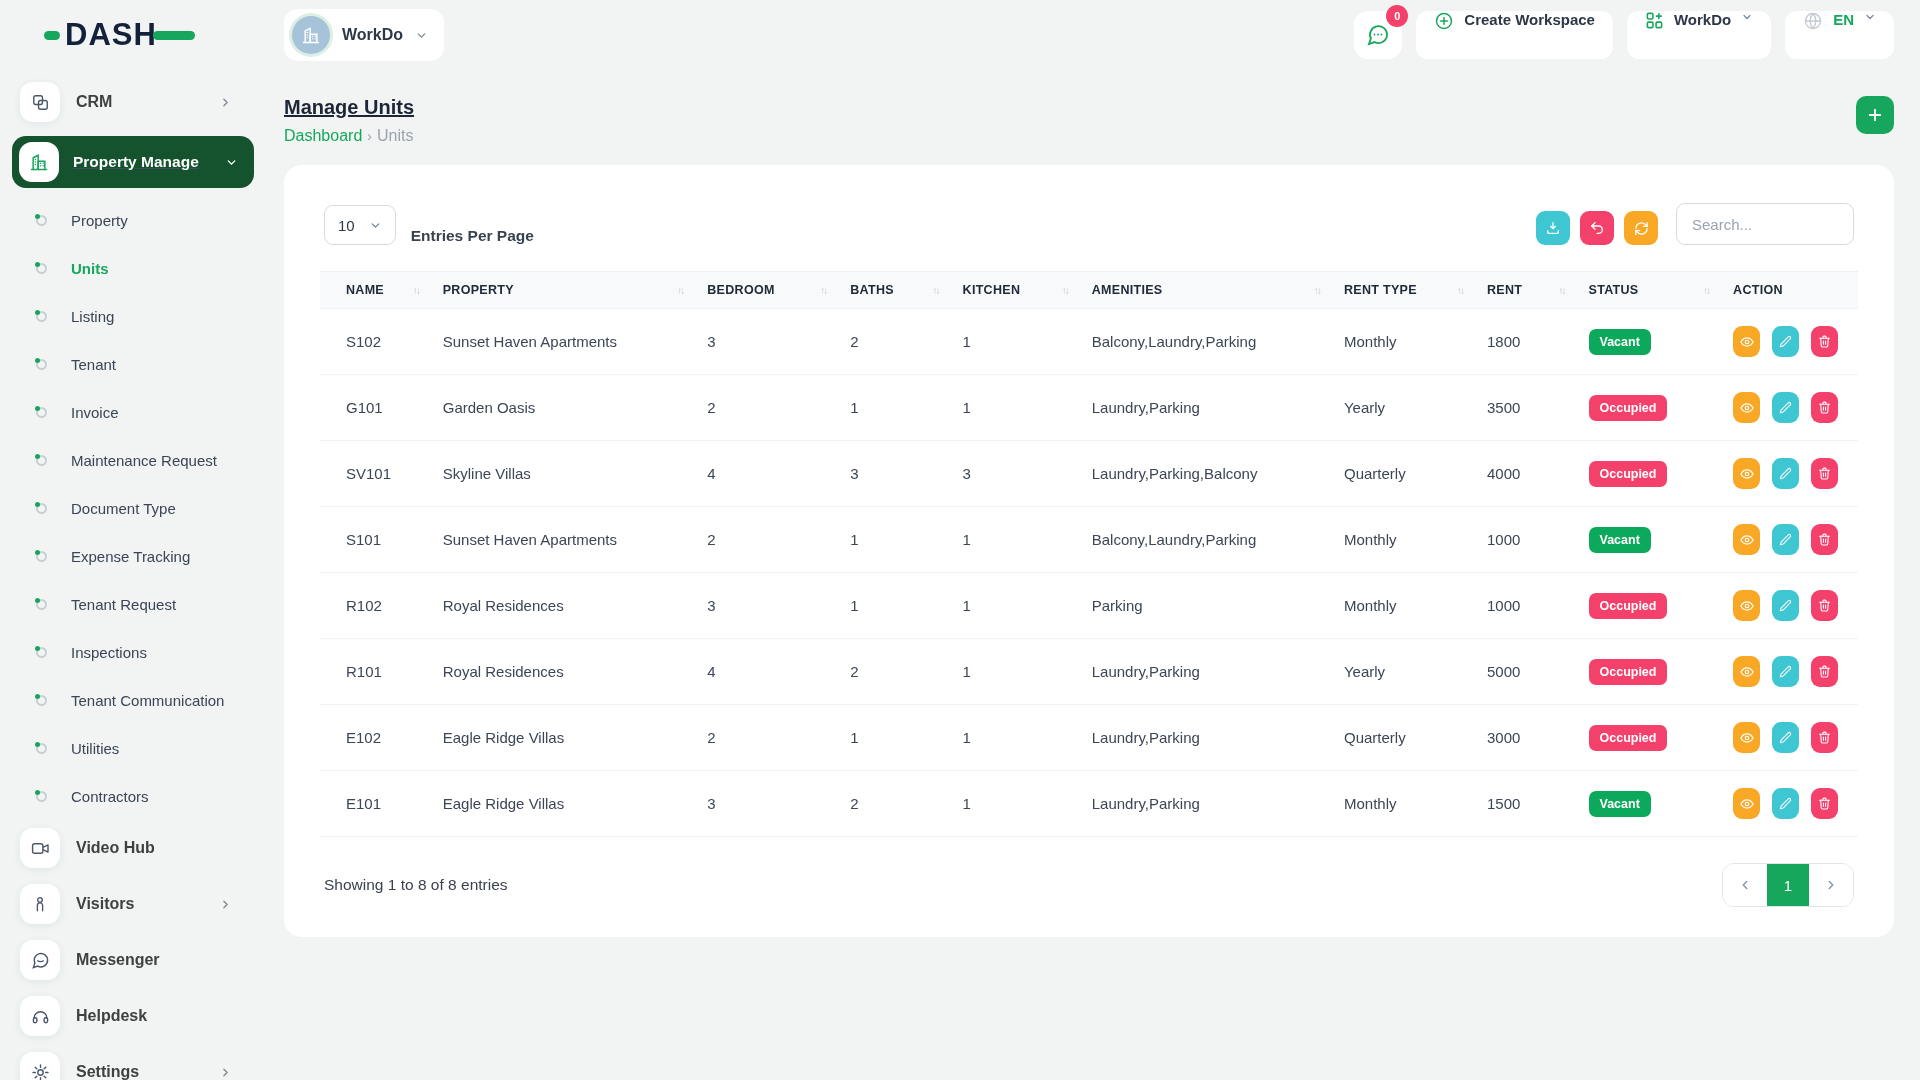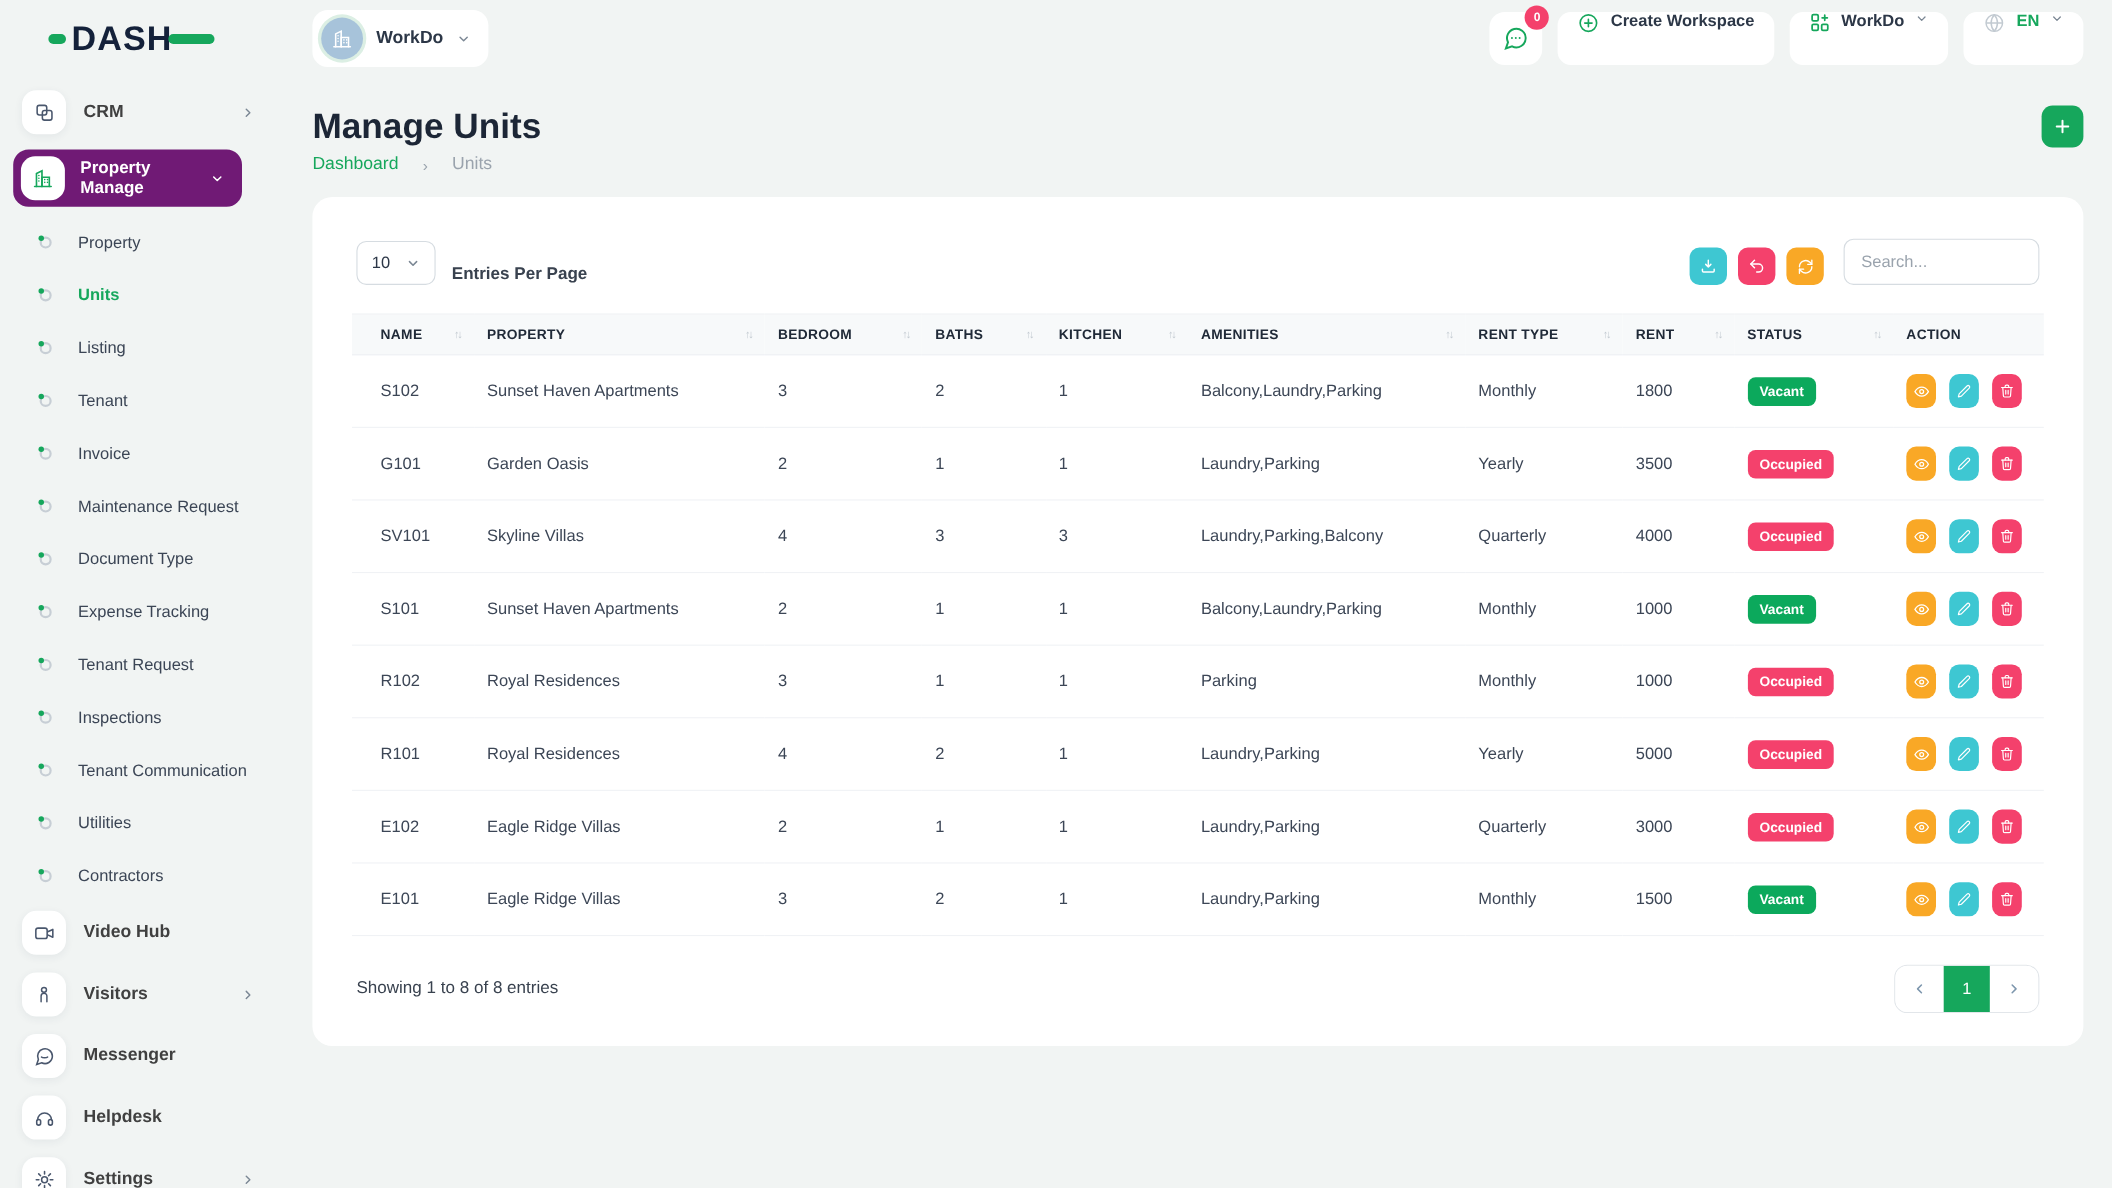--- a/index.html
+++ b/index.html
@@ -43,39 +43,39 @@
 
   
   .sidebar { width:284px; padding:4px 0 0 12px; flex-shrink:0; overflow:hidden; }
   .side-item { display:flex; align-items:center; height:56px; gap:16px; padding:0 52px 0 8px; cursor:pointer; }
   .icon-card { width:40px; height:40px; background:#fff; border-radius:13px; flex-shrink:0;
                box-shadow:0 2px 8px rgba(40,60,90,.07); display:flex; align-items:center;
                justify-content:center; color:#4a576d; }
   .side-label { font-size:16px; color:#404040; font-weight:600; }
   .side-item .chev { margin-left:auto; }
 
-  .active-pill { width:208px; height:52px; margin:6px 0 8px; background:#701a75; border-radius:14px;
-                 display:flex; align-items:center; gap:14px; padding:0 16px 0 7px; cursor:pointer; }
+  .active-pill { width:242px; height:52px; margin:6px 0 8px; background:#14532d; border-radius:14px;
+                 display:flex; align-items:center; gap:14px; padding:0 16px 0 7px; cursor:pointer;text-decoration:underline; }
   .active-pill .icon-card { box-shadow:none; color:#16a75c; }
   .active-pill .side-label { color:#fff; font-weight:700; font-size:15.5px; }
   .active-pill .chev { margin-left:auto; color:#fff; }
 
   .sub-list { list-style:none; }
   .sub-item { height:48px; display:flex; align-items:center; padding-left:24px; gap:24px; cursor:pointer; }
   .bullet { width:11px; height:11px; border:2px solid #c7ced5; border-radius:50%; position:relative; flex-shrink:0; }
   .bullet::after { content:""; position:absolute; width:5px; height:5px; border-radius:50%;
                    background:#16a75c; top:-3px; left:-3px; }
   .sub-label { font-size:15px; color:#3b4555; }
   .sub-item.active .sub-label { color:#16a75c; font-weight:600; }
 
   
   .main { flex:1; padding:26px 26px 0 0; }
   .page-head { display:flex; justify-content:space-between; align-items:flex-start; }
-  .page-title { font-size:32px; font-weight:700; color:#1c2636; }
-  .breadcrumb { display:flex; align-items:center; gap:22px; margin-top:8px; font-size:16px; }
+  .page-title { font-size:20px; font-weight:700; color:#1c2636;text-decoration:underline; }
+  .breadcrumb { display:flex; align-items:center; gap:5px; margin-top:8px; font-size:16px; }
   .bc-link { color:#16a75c; cursor:pointer; }
   .bc-sep { color:#9aa3ad; font-size:14px; }
   .bc-current { color:#9aa3ad; }
   .add-btn { width:38px; height:38px; border:none; border-radius:10px; background:#16a75c; color:#fff;
              display:flex; align-items:center; justify-content:center; cursor:pointer; }
 
   .card { margin-top:20px; background:#fff; border-radius:18px; padding:38px 36px 30px; }
 
   
   .toolbar { display:flex; align-items:flex-end; margin-bottom:26px; padding:0 4px; }

